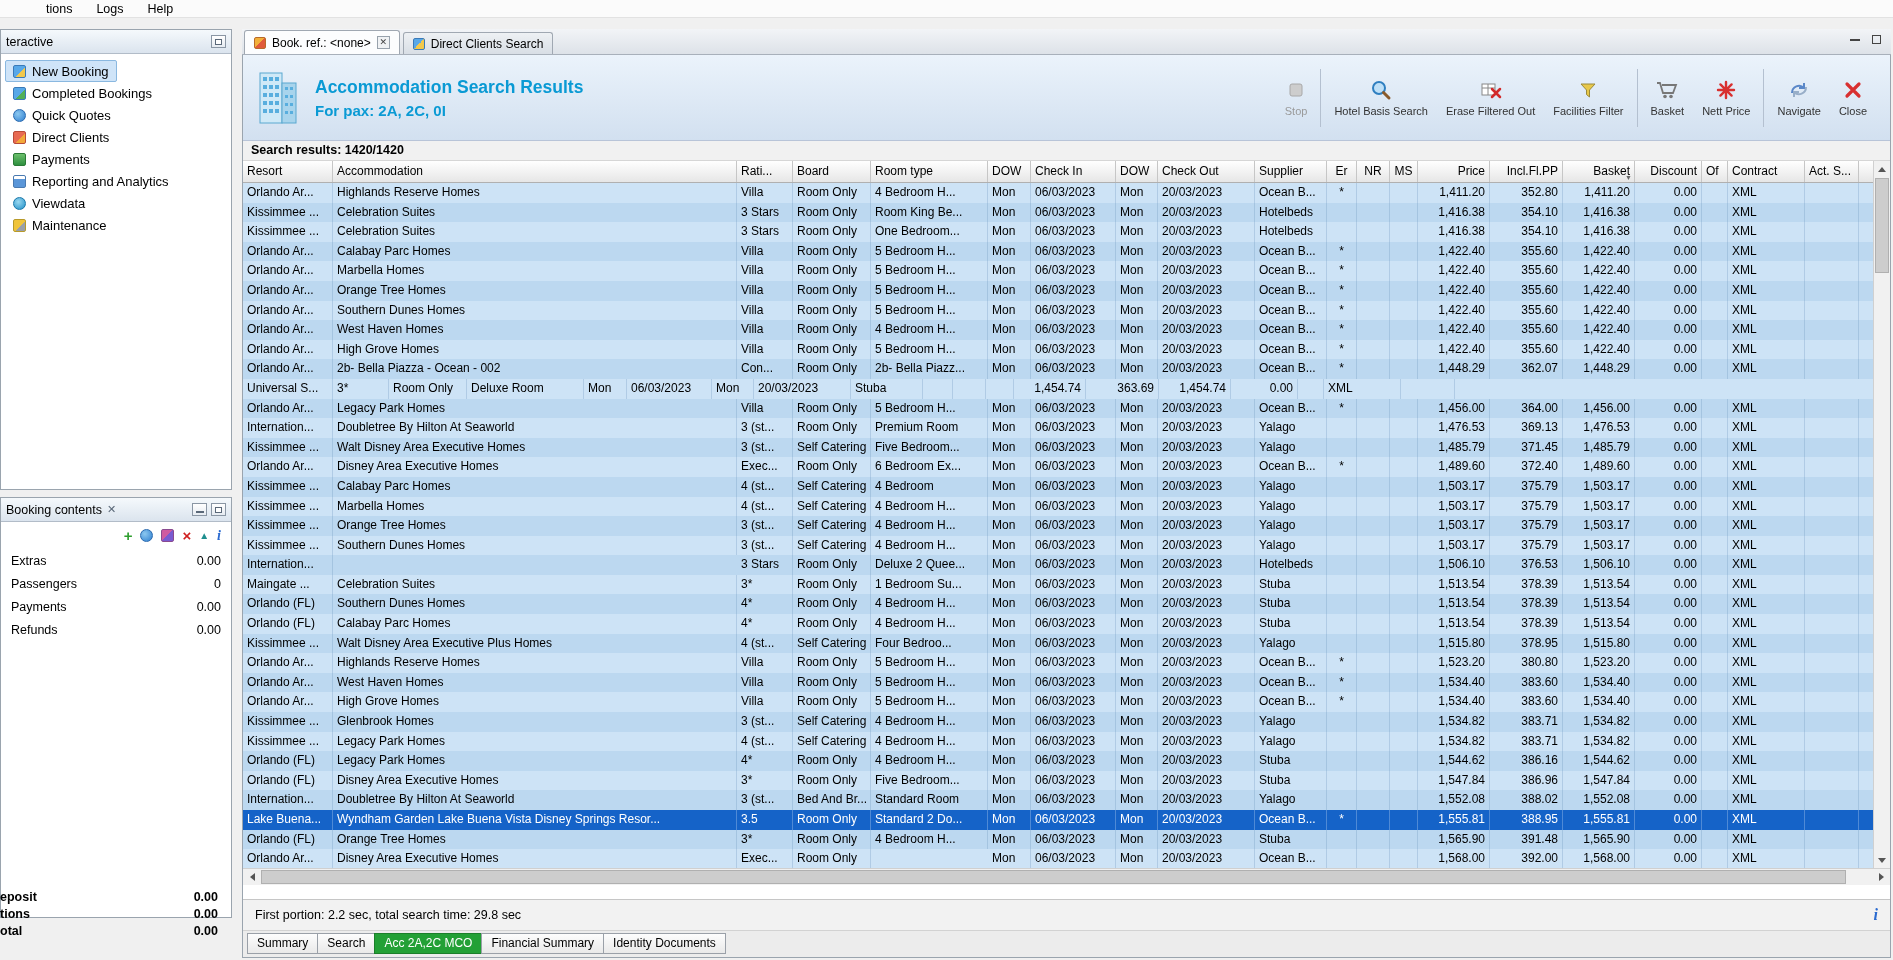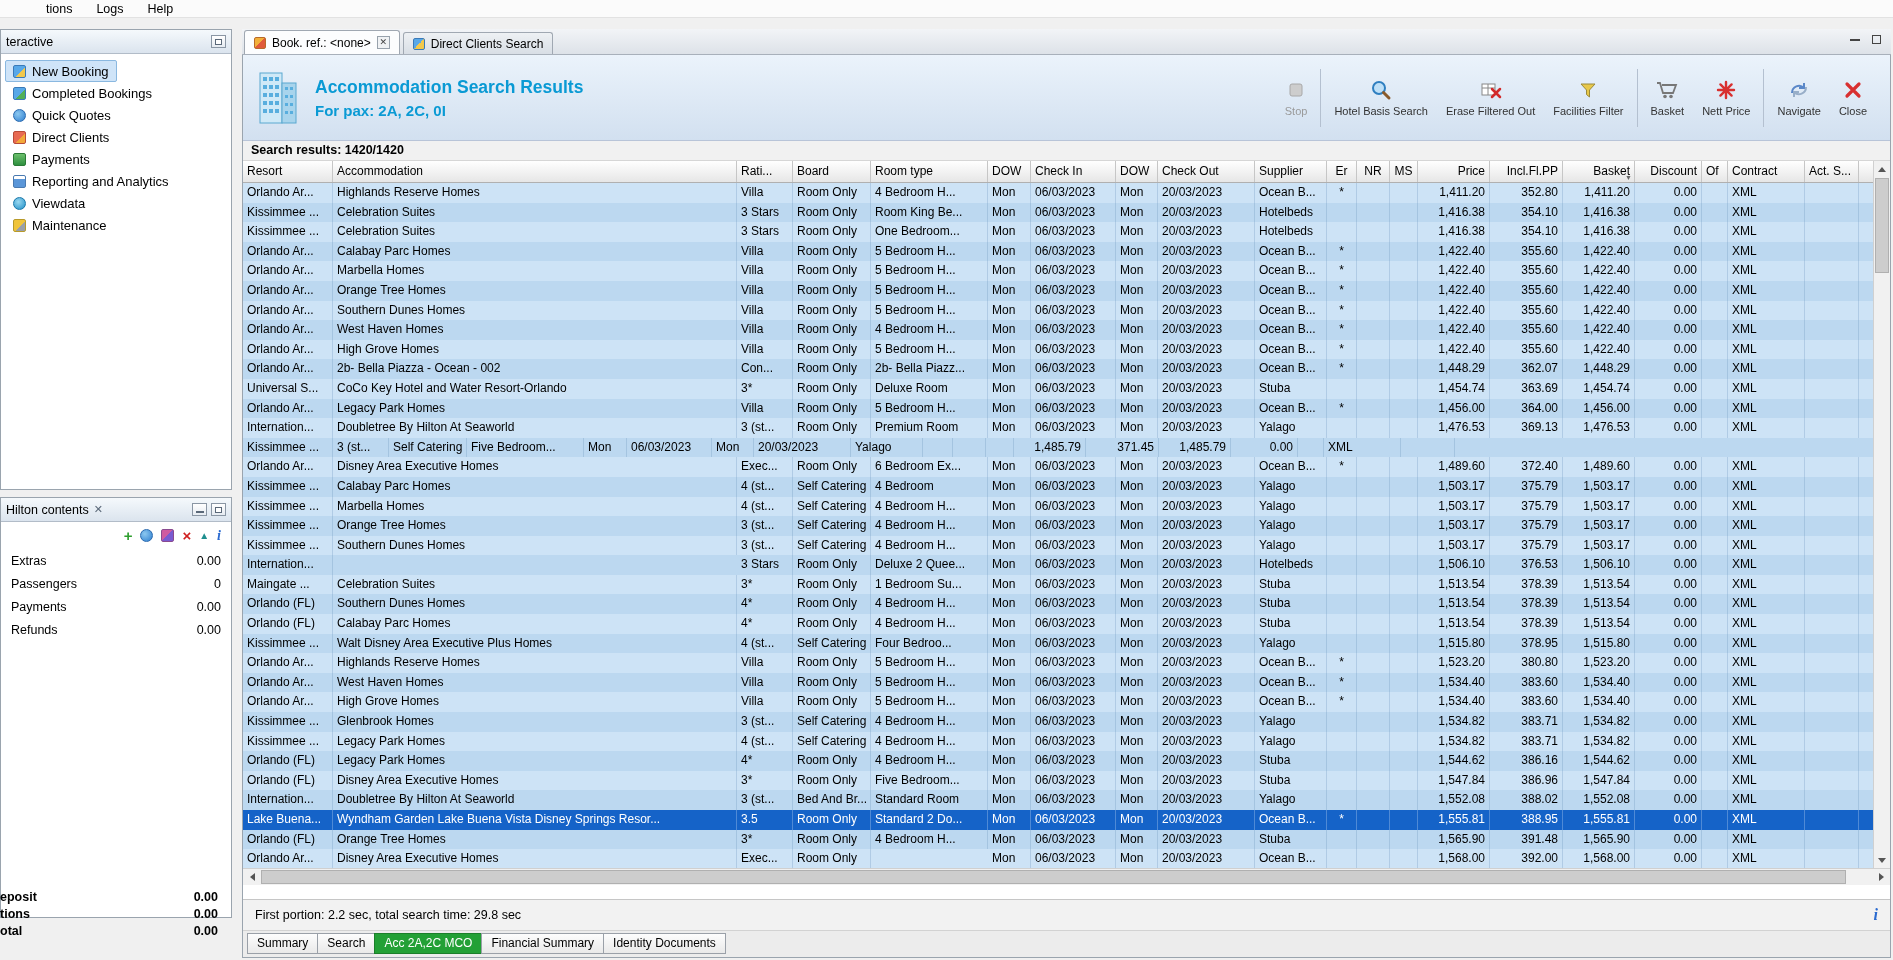--- a/index.html
+++ b/index.html
@@ -158,21 +158,21 @@
           </div>
         <div class="nav-item">
             <span class="ic ic-7"></span>
             <span>Maintenance</span>
           </div>
       </div>
     </div>
 
     <div class="panel" id="panel-book">
       <div class="p-head">
-        <span>Hilton contents</span>
+        <span>Booking contents</span>
         <span class="ph-x">✕</span>
         <span class="ph-sp"></span>
         <span class="ph-btn">
             <span class="ph-min"></span>
           </span>
         <span class="ph-btn">
             <span class="ph-restore"></span>
           </span>
       </div>
       <div class="bc-toolbar">
@@ -596,21 +596,20 @@
                 <div class="td r" style="width: 72px;">1,448.29</div>
                 <div class="td r" style="width: 73px;">362.07</div>
                 <div class="td r" style="width: 72px;">1,448.29</div>
                 <div class="td r" style="width: 67px;">0.00</div>
                 <div class="td" style="width: 26px;"></div>
                 <div class="td" style="width: 77px;">XML</div>
                 <div class="td" style="width: 54px;"></div>
               </div>
               <div class="tr even">
                 <div class="td" style="width: 90px;">Universal S...</div>
-                <div class="td" style="width: 404px;">CoCo Key Hotel and Water Resort-Orlando</div>
                 <div class="td" style="width: 56px;">3*</div>
                 <div class="td" style="width: 78px;">Room Only</div>
                 <div class="td" style="width: 117px;">Deluxe Room</div>
                 <div class="td" style="width: 43px;">Mon</div>
                 <div class="td" style="width: 85px;">06/03/2023</div>
                 <div class="td" style="width: 42px;">Mon</div>
                 <div class="td" style="width: 97px;">20/03/2023</div>
                 <div class="td" style="width: 72px;">Stuba</div>
                 <div class="td c" style="width: 30px;"></div>
                 <div class="td c" style="width: 33px;"></div>
@@ -662,20 +661,21 @@
                 <div class="td r" style="width: 72px;">1,476.53</div>
                 <div class="td r" style="width: 73px;">369.13</div>
                 <div class="td r" style="width: 72px;">1,476.53</div>
                 <div class="td r" style="width: 67px;">0.00</div>
                 <div class="td" style="width: 26px;"></div>
                 <div class="td" style="width: 77px;">XML</div>
                 <div class="td" style="width: 54px;"></div>
               </div>
               <div class="tr odd">
                 <div class="td" style="width: 90px;">Kissimmee ...</div>
+                <div class="td" style="width: 404px;">Walt Disney Area Executive Homes</div>
                 <div class="td" style="width: 56px;">3 (st...</div>
                 <div class="td" style="width: 78px;">Self Catering</div>
                 <div class="td" style="width: 117px;">Five Bedroom...</div>
                 <div class="td" style="width: 43px;">Mon</div>
                 <div class="td" style="width: 85px;">06/03/2023</div>
                 <div class="td" style="width: 42px;">Mon</div>
                 <div class="td" style="width: 97px;">20/03/2023</div>
                 <div class="td" style="width: 72px;">Yalago</div>
                 <div class="td c" style="width: 30px;"></div>
                 <div class="td c" style="width: 33px;"></div>

